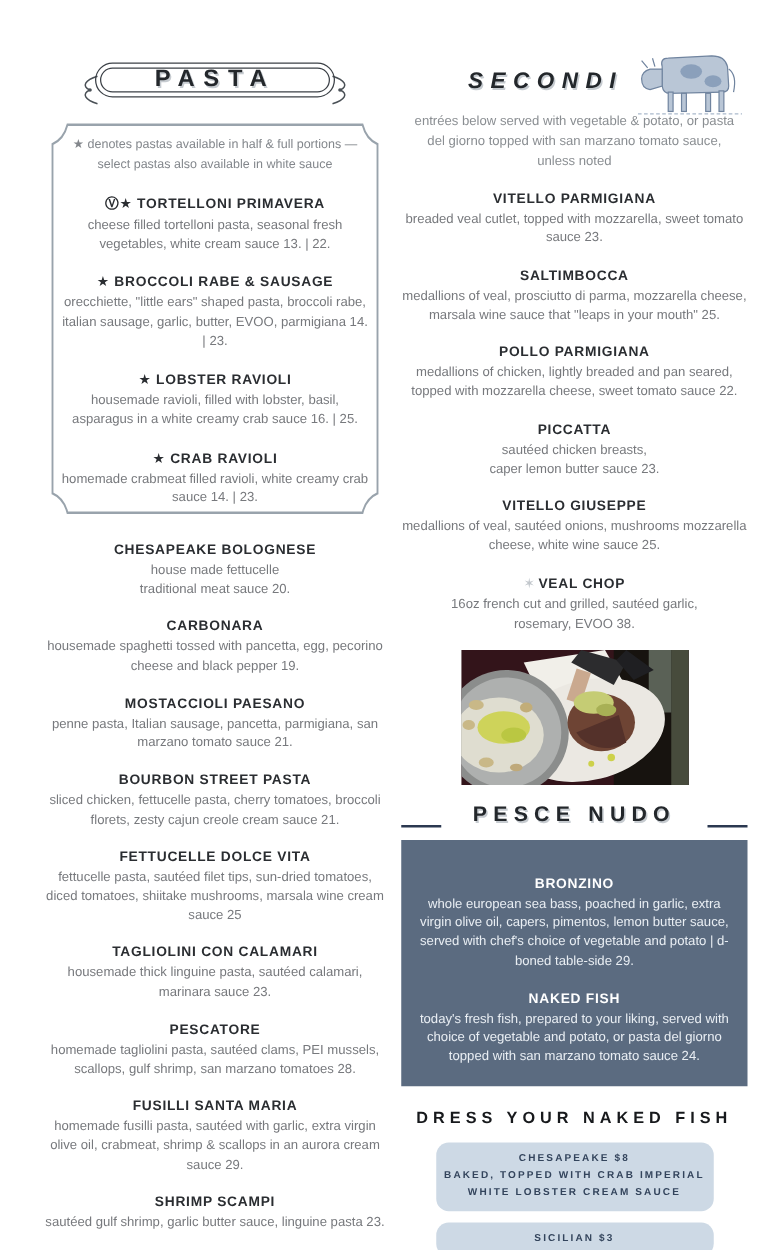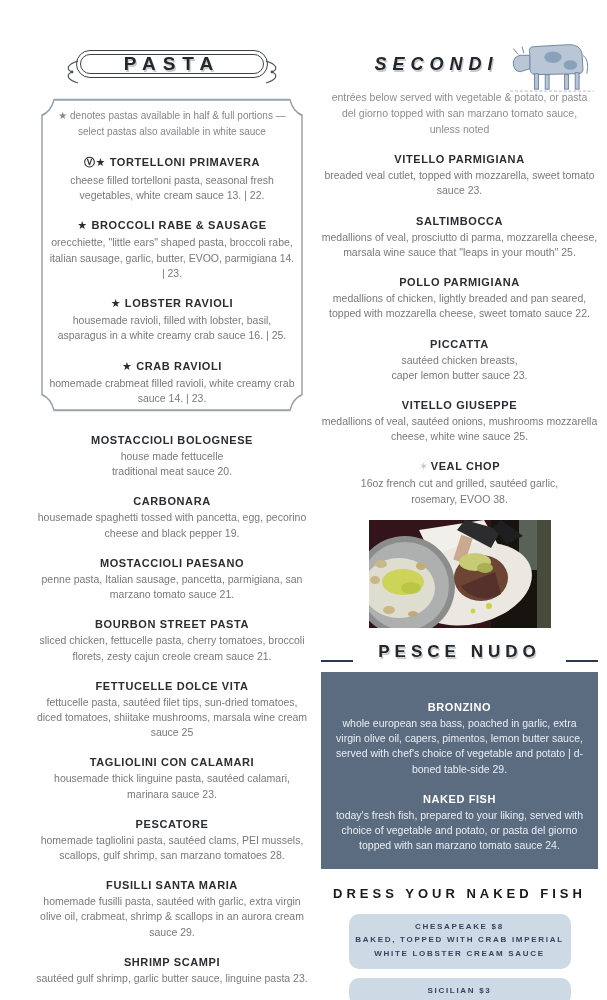--- a/index.html
+++ b/index.html
@@ -98,21 +98,21 @@
         <div class="item-name">★ LOBSTER RAVIOLI</div>
         <div class="item-desc">housemade ravioli, filled with lobster, basil, asparagus in a white creamy crab sauce 16. | 25.</div>
       </div>
       <div class="menu-item" style="margin-bottom:6px;">
         <div class="item-name">★ CRAB RAVIOLI</div>
         <div class="item-desc">homemade crabmeat filled ravioli, white creamy crab sauce 14. | 23.</div>
       </div>
     </div>
 
     <div class="menu-item">
-      <div class="item-name">MOSTACCIOLI BOLOGNESE</div>
+      <div class="item-name">CHESAPEAKE BOLOGNESE</div>
       <div class="item-desc">house made fettucelle
 traditional meat sauce 20.</div>
     </div>
     <div class="menu-item">
       <div class="item-name">CARBONARA</div>
       <div class="item-desc">housemade spaghetti tossed with pancetta, egg, pecorino cheese and black pepper 19.</div>
     </div>
     <div class="menu-item">
       <div class="item-name">MOSTACCIOLI PAESANO</div>
       <div class="item-desc">penne pasta, Italian sausage, pancetta, parmigiana, san marzano tomato sauce 21.</div>

